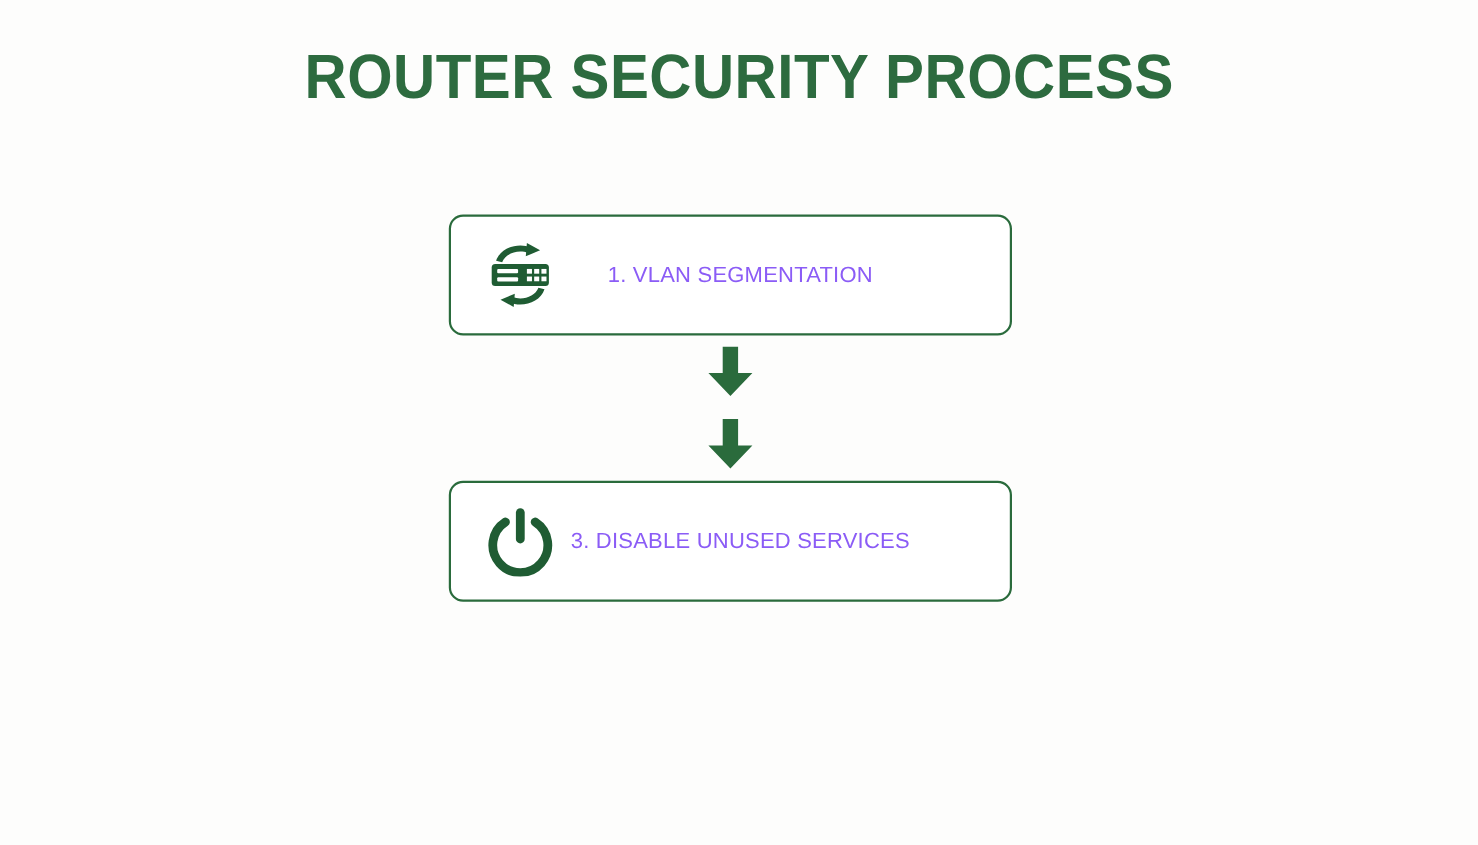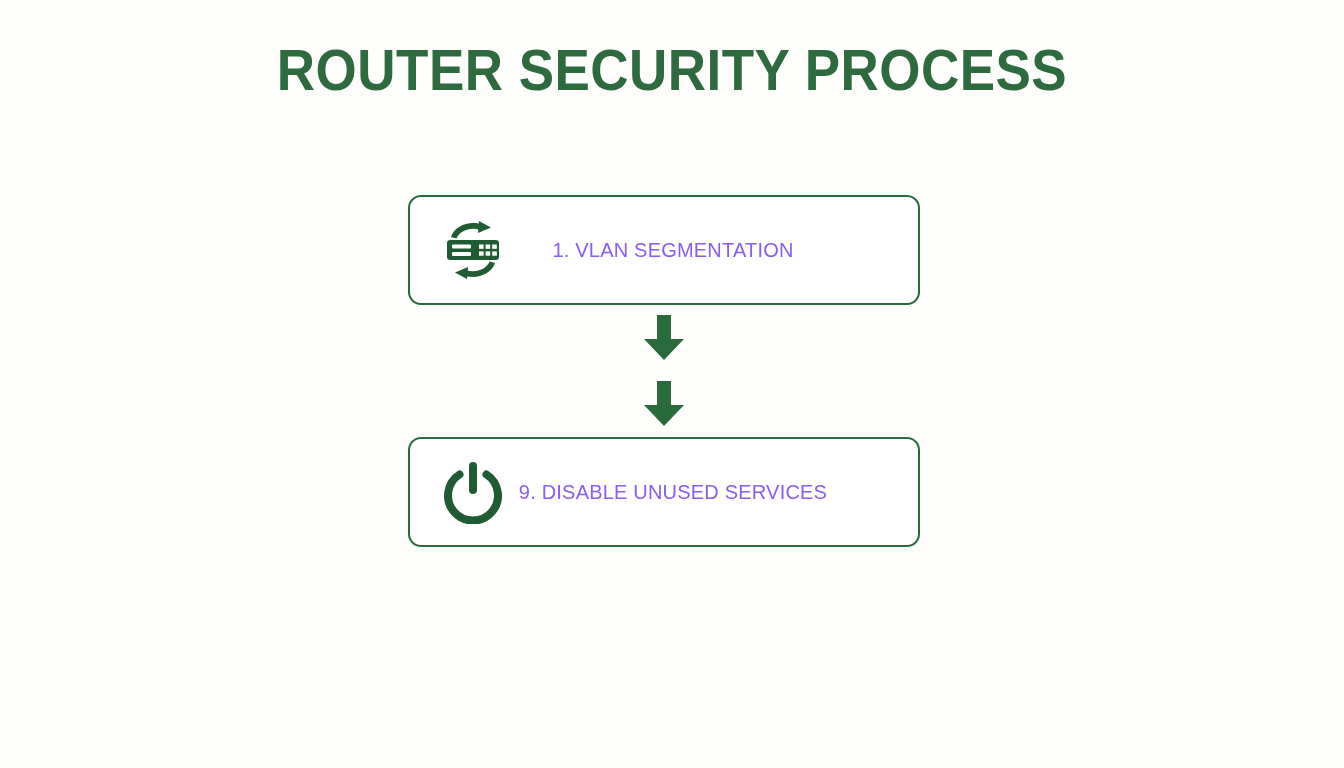--- a/index.html
+++ b/index.html
@@ -154,17 +154,17 @@
 
     <div class="card">
       <div class="card-icon">
         <svg width="62" height="64" viewBox="0 0 62 64" aria-hidden="true">
           <g fill="none" stroke="#1f5c33" stroke-width="8" stroke-linecap="round">
             <path d="M17.5,14.5 A25,25 0 1 0 44.5,14.5"></path>
             <line x1="31" y1="6" x2="31" y2="30"></line>
           </g>
         </svg>
       </div>
-      <div class="card-label">9. DISABLE UNUSED SERVICES</div>
+      <div class="card-label">3. DISABLE UNUSED SERVICES</div>
     </div>
 
   </div>
 </div>
 
 </body></html>

